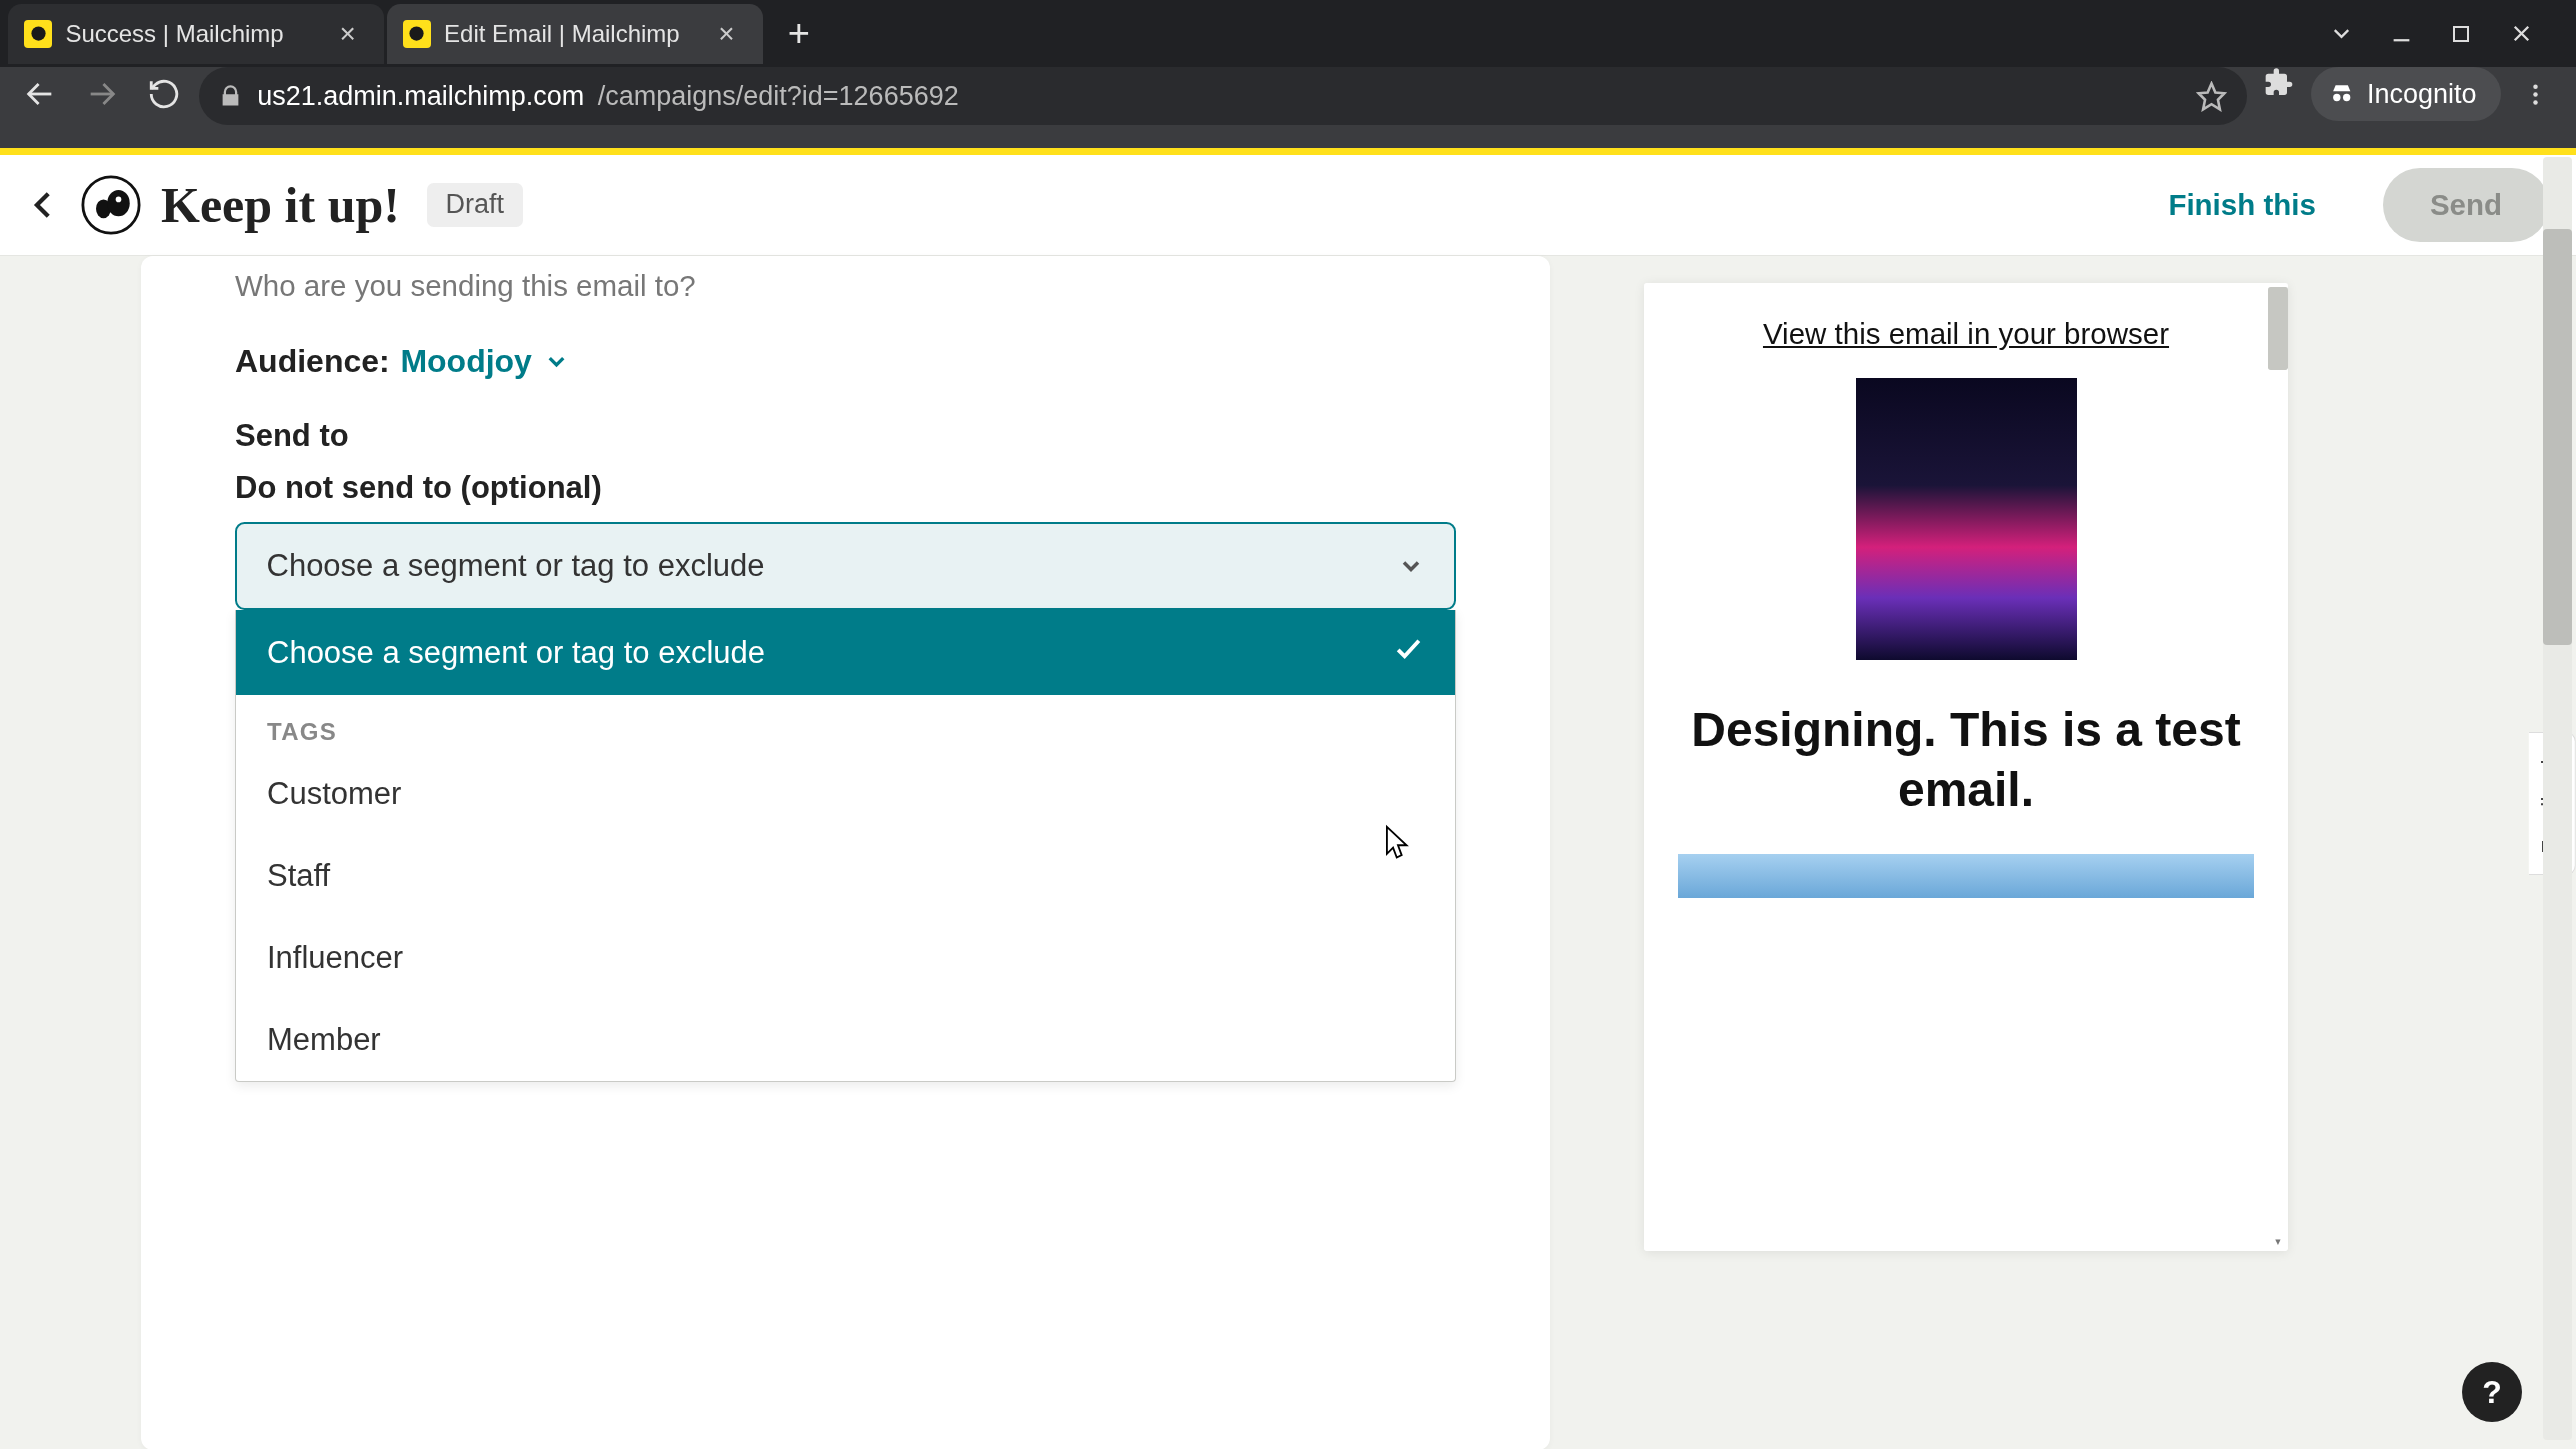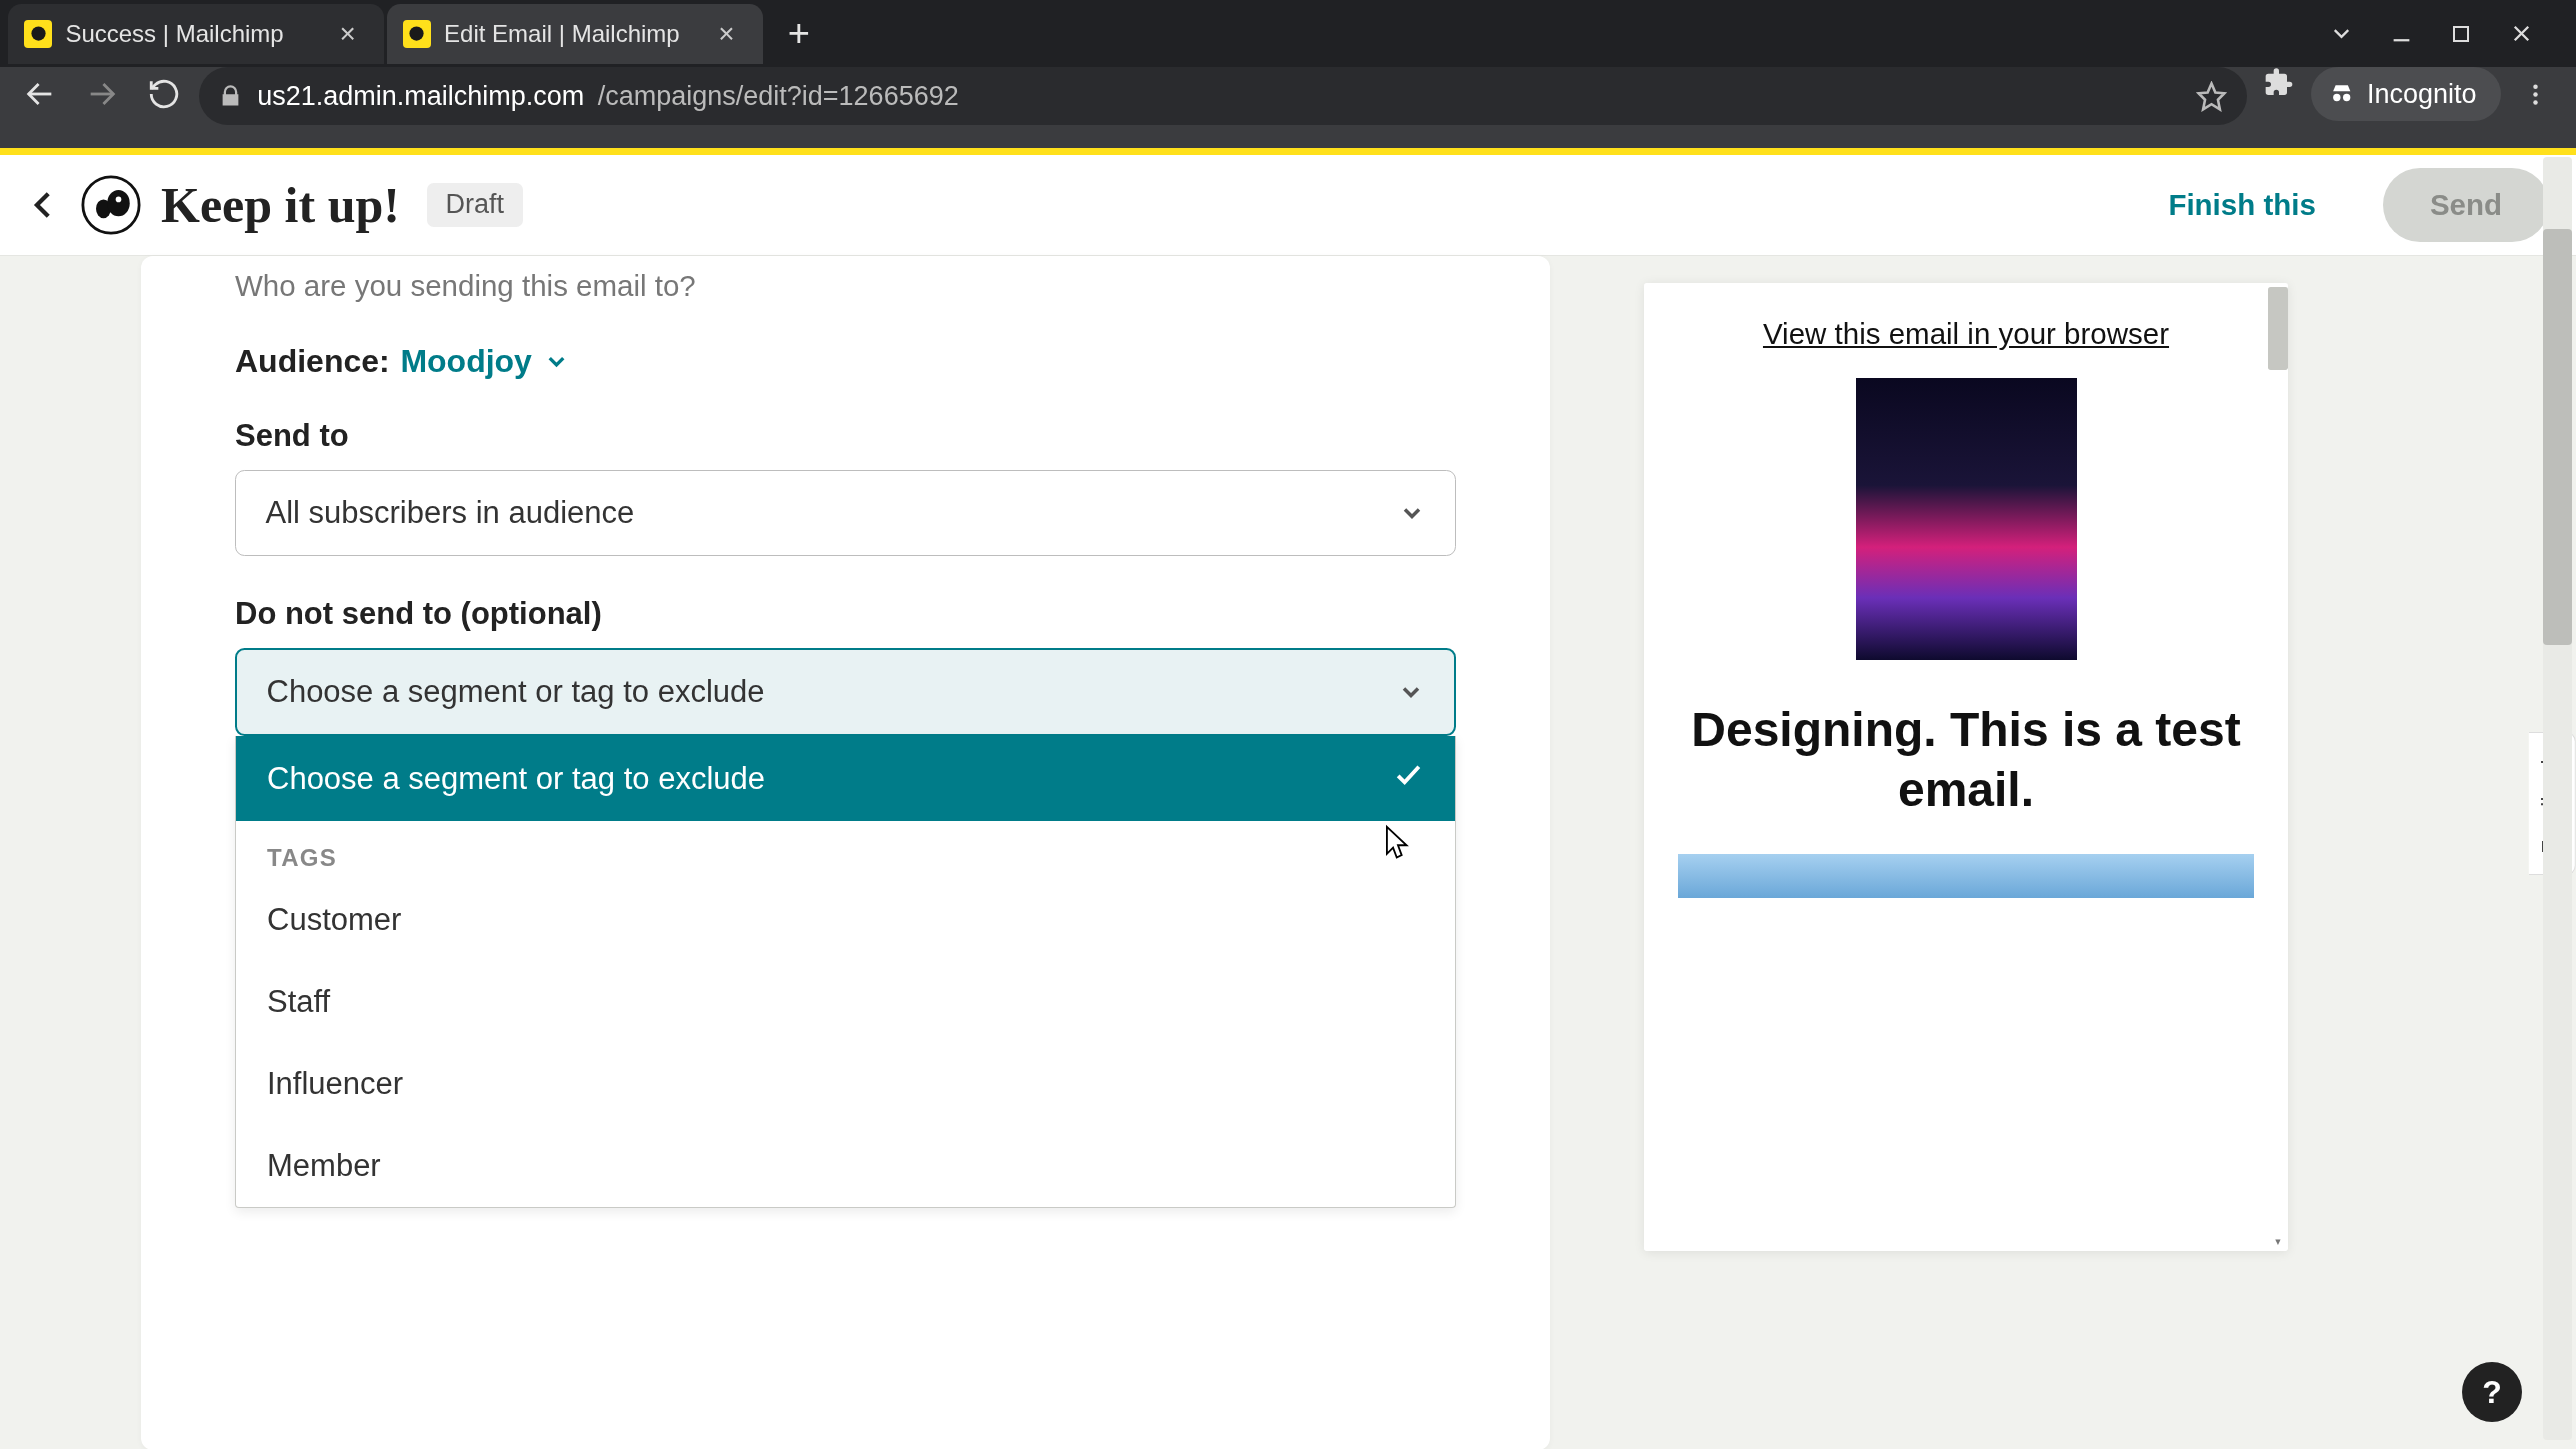--- a/index.html
+++ b/index.html
@@ -355,26 +355,20 @@
 
       <div class="aud-row">
         <span class="aud-label">Audience:</span>
         <span class="aud-val">Moodjoy</span>
         <svg class="aud-chev" width="27" height="27" viewBox="0 0 24 24" fill="none" stroke="#007c89" stroke-width="3">
             <polyline points="6 9 12 15 18 9"></polyline>
           </svg>
       </div>
 
       <div class="field-label">Send to</div>
-      <div class="select-box">
-        <span>All subscribers in audience</span>
-        <svg class="chev" width="28" height="28" viewBox="0 0 24 24" fill="none" stroke="#555" stroke-width="3">
-            <polyline points="6 9 12 15 18 9"></polyline>
-          </svg>
-      </div>
 
       <div class="field-label">Do not send to (optional)</div>
       <div class="select-box focused" style="margin-bottom:0;">
         <span>Choose a segment or tag to exclude</span>
         <svg class="chev" width="28" height="28" viewBox="0 0 24 24" fill="none" stroke="#555" stroke-width="3">
             <polyline points="6 9 12 15 18 9"></polyline>
           </svg>
       </div>
 
       <div class="dropdown">

